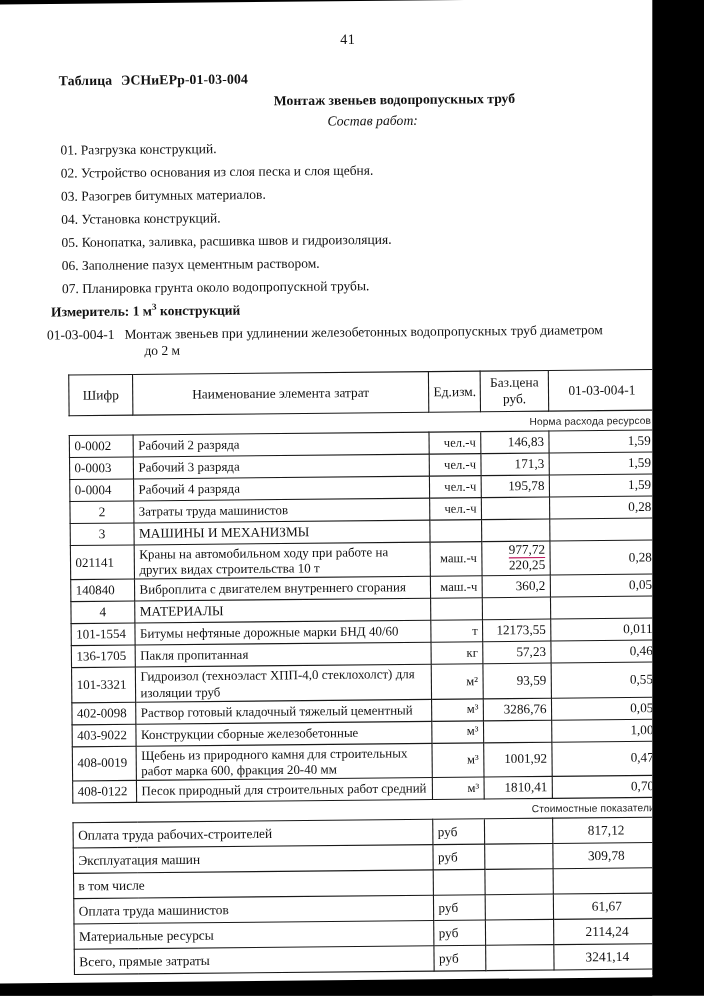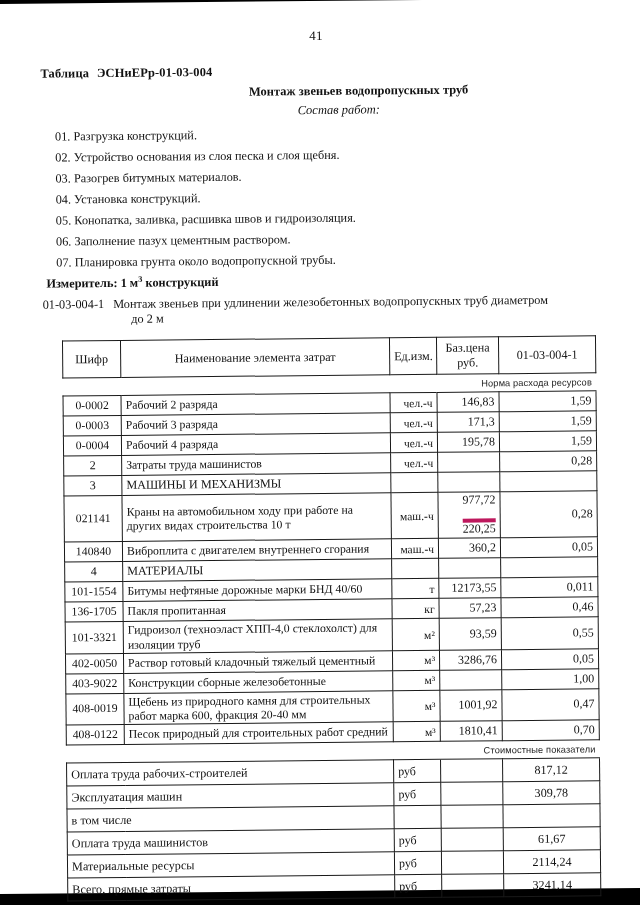--- a/index.html
+++ b/index.html
@@ -12,21 +12,21 @@
     width: 640px;
     height: 905px;
     overflow: hidden;
     font-family: "Liberation Serif", "DejaVu Serif", serif;
     color: #121212;
   }
 
   
   #scan-frame {
     position: relative;
-    width: 640px;
+    width: 593px;
     height: 905px;
     background: #000;
     overflow: hidden;
   }
   #page-sheet {
     position: absolute;
     left: -10px;
     top: 2px;
     width: 660px;
     height: 888px;
@@ -54,21 +54,21 @@
   .content {
     padding: 0 40px 0 44px;
   }
 
   .table-code {
     font-weight: bold;
     font-size: 12.5px;
     margin-top: 20px;
     letter-spacing: .1px;
   }
-  .table-code .lbl { margin-right: 8px; }
+  .table-code .lbl { margin-right: 8px; margin-left: 13px; }
 
   .doc-title {
     font-weight: bold;
     font-size: 12.5px;
     text-align: center;
     margin-top: 5px;
     padding-left: 80px;
   }
   .works-label {
     font-style: italic;
@@ -153,38 +153,38 @@
     font-family: "Liberation Sans", "DejaVu Sans", sans-serif;
     font-size: 9.3px;
     text-align: right;
     padding-right: 4px;
     letter-spacing: .1px;
     color: #242424;
   }
   tr.band-row td.band-blank { border-bottom: none; border-top: none; }
 
   tr.data-row td { height: 17px; }
-  td.code { text-align: center; white-space: nowrap; font-size: 11.8px; }
+  td.code { text-align: left; white-space: nowrap; font-size: 11.8px; }
   td.name { text-align: left; padding-left: 5px; font-size: 11.8px; }
   td.unit { text-align: right; font-size: 11.5px; }
   td.price { text-align: right; padding-right: 5px; font-size: 12px; }
   td.norm  { text-align: right; padding-right: 7px; font-size: 12px; }
 
   td.section { font-weight: bold; text-align: left; padding-left: 5px; font-size: 12.1px; }
   td.section-num { font-weight: bold; text-align: center; font-size: 12.1px; }
 
   .frac {
     display: inline-block;
     text-align: right;
     line-height: 1.12;
   }
   .frac .num {
     display: block;
-    border-bottom: 4px solid #be185d;
-    padding-bottom: 12px;
+    border-bottom: 1px solid #be185d;
+    padding-bottom: 0px;
   }
   .frac .den { display: block; padding-top: 0px; }
 
   td.tall { height: 31px; vertical-align: top; padding-top: 2px; }
   td.tall-mid { height: 31px; vertical-align: top; padding-top: 2px; }
 
   .wrap2 { line-height: 1.2; display: block; }
 
   
   tr.sum-row td { height: 20px; }
@@ -355,21 +355,21 @@
               <td class="code tall">101-3321</td>
               <td class="name tall-mid">
                   <span class="wrap2">Гидроизол (техноэласт ХПП-4,0 стеклохолст) для изоляции труб</span>
                 </td>
               <td class="unit tall">м²</td>
               <td class="price tall">93,59</td>
               <td class="norm tall">0,55</td>
             </tr>
 
             <tr class="data-row">
-              <td class="code">402-0050</td>
+              <td class="code">402-0098</td>
               <td class="name">Раствор готовый кладочный тяжелый цементный</td>
               <td class="unit">м³</td>
               <td class="price">3286,76</td>
               <td class="norm">0,05</td>
             </tr>
             <tr class="data-row">
               <td class="code">403-9022</td>
               <td class="name">Конструкции сборные железобетонные</td>
               <td class="unit">м³</td>
               <td class="price"></td>

